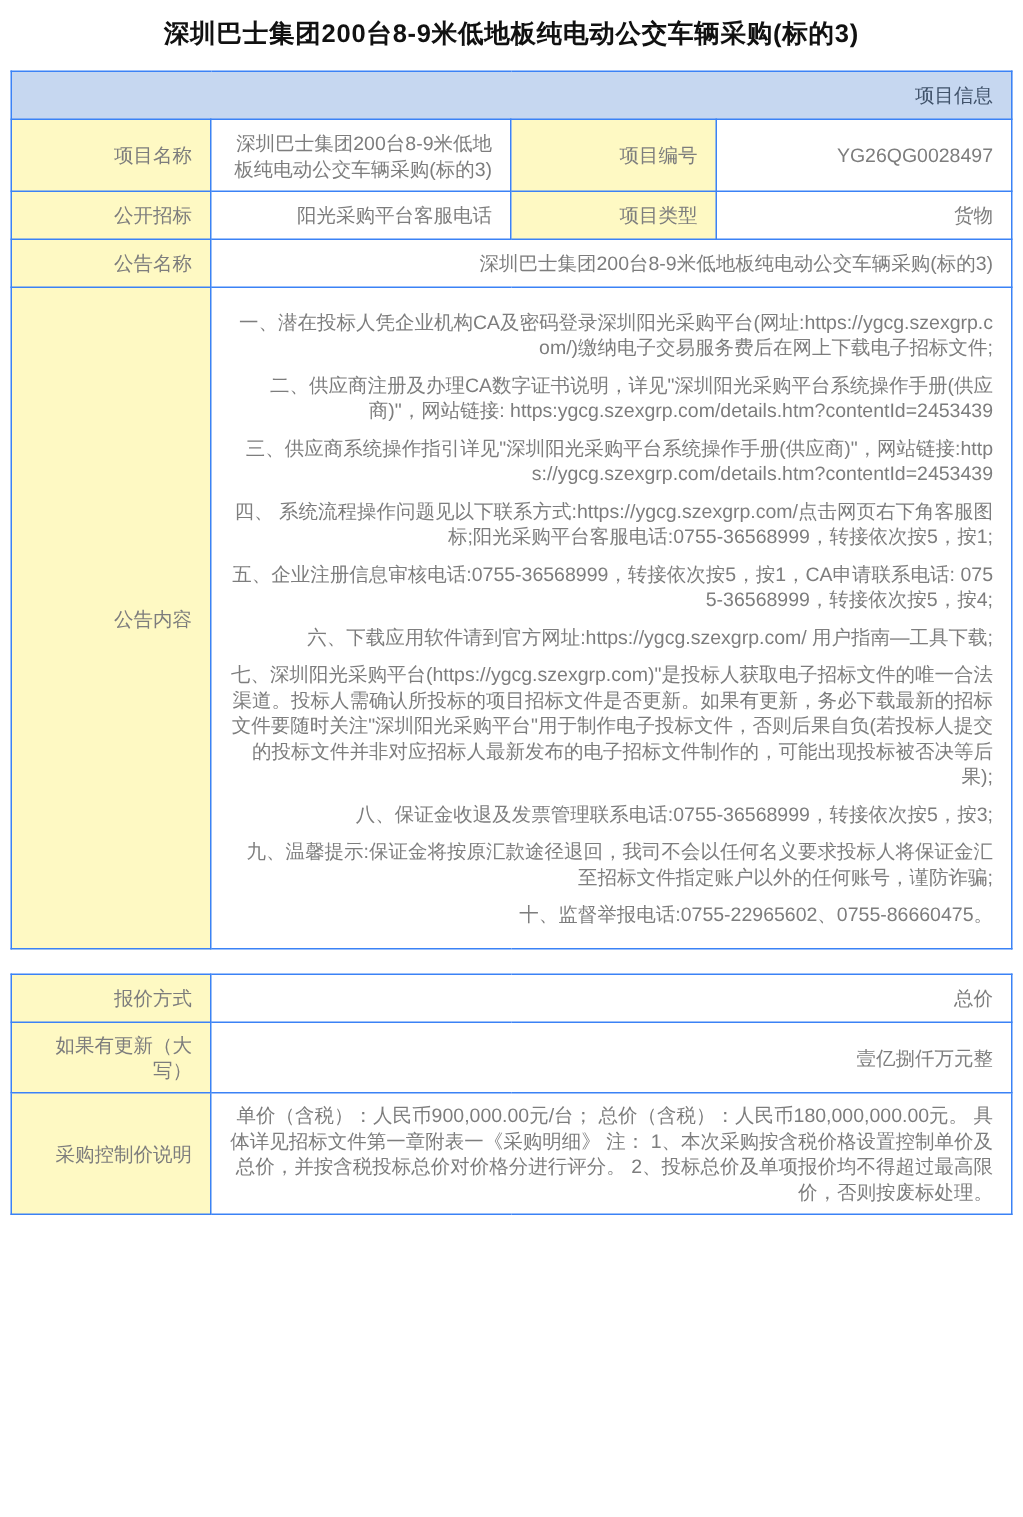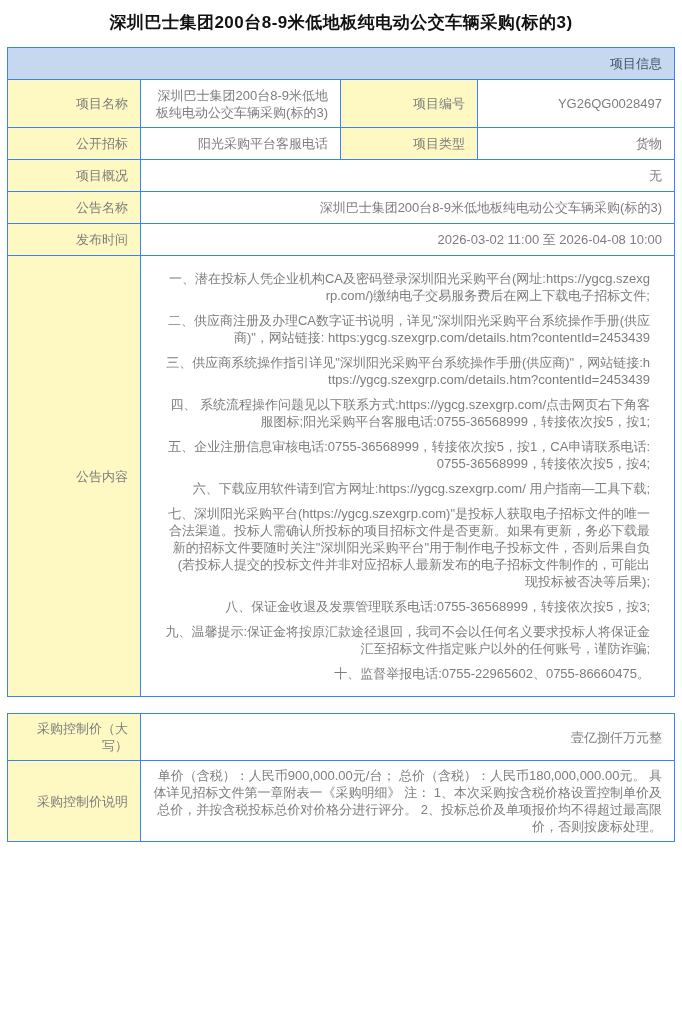--- a/index.html
+++ b/index.html
@@ -24,21 +24,21 @@
   }
   th.section-header{
     background:#c6d7f0;color:#40526a;font-weight:bold;height:19px;
     font-size:13px;
   }
   td.lbl{background:#fef9c3;width:133px;}
   td.val{background:#ffffff;}
   tr.two-line td{height:35px;}
   tr.one-line td{height:19px;}
   td.notice-cell{padding:4px 12px 8px 12px;}
-  td.notice-cell p{margin:8px 12px;line-height:17px;}
+  td.notice-cell p{margin:8px 0;line-height:17px;}
 </style>
 </head>
 <body>
 
 <div class="page-title">深圳巴士集团200台8-9米低地板纯电动公交车辆采购(标的3)</div>
 
 <table class="info">
   <colgroup>
       <col style="width:133px">
       <col style="width:200px">
@@ -55,30 +55,22 @@
     <td class="lbl">项目编号</td>
     <td class="val">YG26QG0028497</td>
   </tr>
   <tr class="one-line">
     <td class="lbl">公开招标</td>
     <td class="val">阳光采购平台客服电话</td>
     <td class="lbl">项目类型</td>
     <td class="val">货物</td>
   </tr>
   <tr class="one-line">
-    <td class="lbl">项目概况</td>
-    <td class="val" colspan="3">无</td>
-  </tr>
-  <tr class="one-line">
     <td class="lbl">公告名称</td>
     <td class="val" colspan="3">深圳巴士集团200台8-9米低地板纯电动公交车辆采购(标的3)</td>
-  </tr>
-  <tr class="one-line">
-    <td class="lbl">发布时间</td>
-    <td class="val" colspan="3">2026-03-02 11:00 至 2026-04-08 10:00</td>
   </tr>
   <tr>
     <td class="lbl">公告内容</td>
     <td class="val notice-cell" colspan="3">
       <p>一、潜在投标人凭企业机构CA及密码登录深圳阳光采购平台(网址:https://ygcg.szexgrp.com/)缴纳电子交易服务费后在网上下载电子招标文件;</p>
       <p>二、供应商注册及办理CA数字证书说明，详见"深圳阳光采购平台系统操作手册(供应商)"，网站链接: https:ygcg.szexgrp.com/details.htm?contentId=2453439</p>
       <p>三、供应商系统操作指引详见"深圳阳光采购平台系统操作手册(供应商)"，网站链接:https://ygcg.szexgrp.com/details.htm?contentId=2453439</p>
       <p>四、 系统流程操作问题见以下联系方式:https://ygcg.szexgrp.com/点击网页右下角客服图标;阳光采购平台客服电话:0755-36568999，转接依次按5，按1;</p>
       <p>五、企业注册信息审核电话:0755-36568999，转接依次按5，按1，CA申请联系电话: 0755-36568999，转接依次按5，按4;</p>
       <p>六、下载应用软件请到官方网址:https://ygcg.szexgrp.com/ 用户指南—工具下载;</p>
@@ -93,21 +85,25 @@
 
 <table class="info">
   <colgroup>
       <col style="width:133px">
       <col style="width:200px">
       <col style="width:137px">
       <col>
     </colgroup>
   <tbody>
   <tr class="one-line">
-    <td class="lbl">采购控制价（大写）</td>
+    <td class="lbl">报价方式</td>
+    <td class="val" colspan="3">总价</td>
+  </tr>
+  <tr class="one-line">
+    <td class="lbl">如果有更新（大写）</td>
     <td class="val" colspan="3">壹亿捌仟万元整</td>
   </tr>
   <tr>
     <td class="lbl">采购控制价说明</td>
     <td class="val" colspan="3">单价（含税）：人民币900,000.00元/台； 总价（含税）：人民币180,000,000.00元。 具体详见招标文件第一章附表一《采购明细》 注： 1、本次采购按含税价格设置控制单价及总价，并按含税投标总价对价格分进行评分。 2、投标总价及单项报价均不得超过最高限价，否则按废标处理。</td>
   </tr>
 
 </tbody>
   </table>
 

